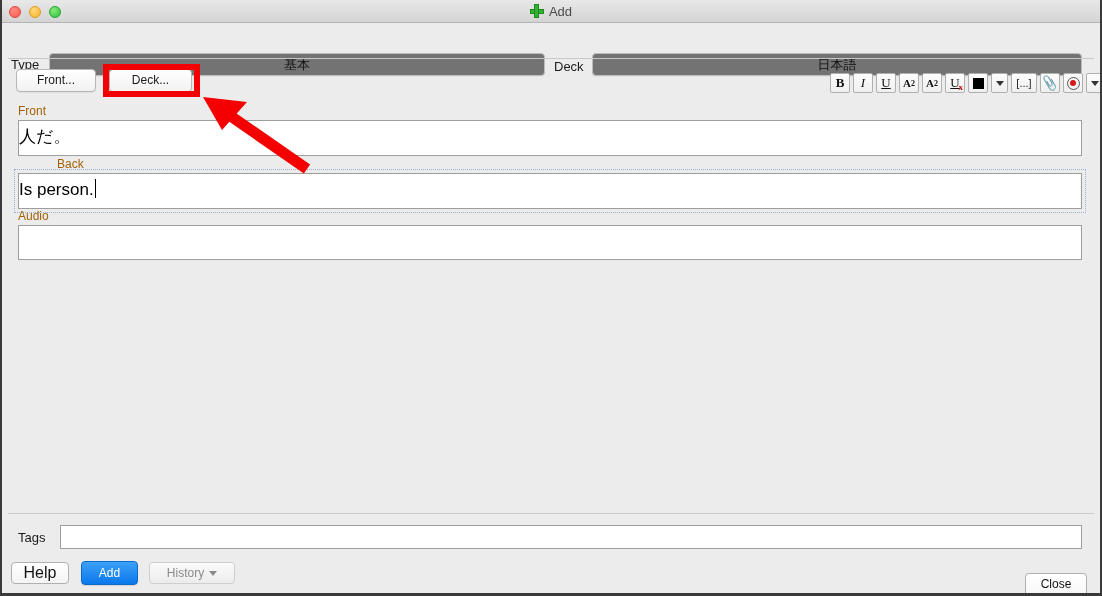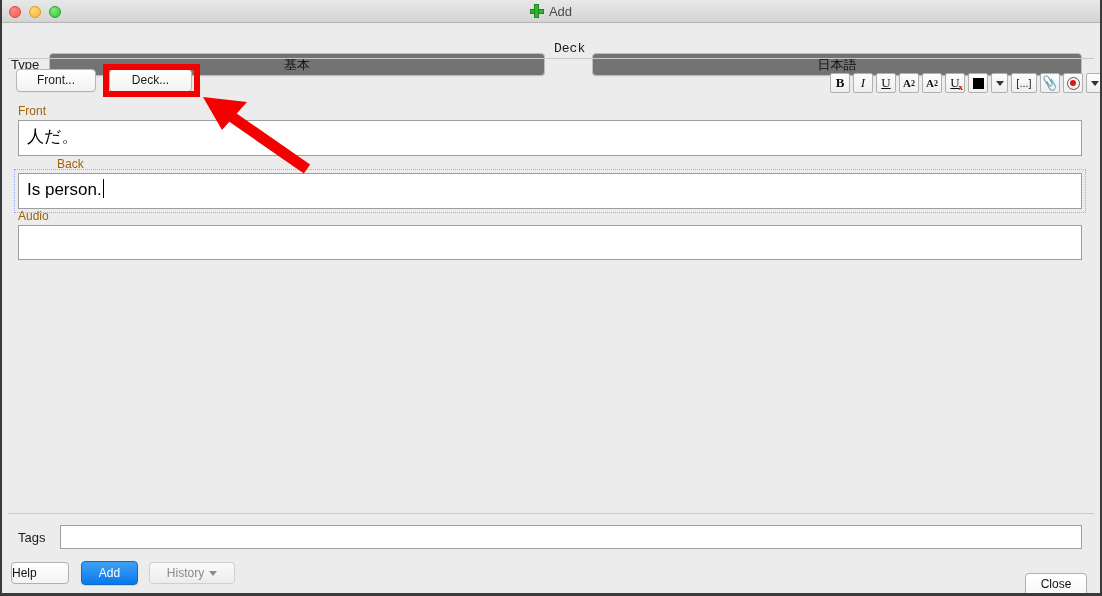--- a/index.html
+++ b/index.html
@@ -194,21 +194,21 @@
     font-size: 12px;
     color: #a16207;
   }
   .field-box {
     position: absolute;
     background: #ffffff;
     border: 1px solid #9e9e9e;
     box-sizing: border-box;
     font-size: 17px;
     color: #000;
-    padding: 3px 8px;
+    padding: 3px 0;
     line-height: 26px;
     overflow: hidden;
     white-space: nowrap;
   }
   .field-focuswrap {
     position: absolute;
     border: 1px dotted #9aaed6;
     box-sizing: border-box;
   }
   .caret {
@@ -226,22 +226,23 @@
     background: #ffffff;
     border: 1px solid #9e9e9e;
     box-sizing: border-box;
   }
   .btn-help {
     position: absolute;
     box-sizing: border-box;
     background: linear-gradient(to bottom, #ffffff 0%, #f4f4f4 100%);
     border: 1px solid #b0b0b0;
     border-radius: 4px;
-    font-size: 12px;
+    font-size: 16px;
     color: #111;
+    text-align: center;
     cursor: default;
   }
   .btn-add {
     position: absolute;
     box-sizing: border-box;
     background: linear-gradient(to bottom, #3ea1f7 0%, #0a78ec 100%);
     border: 1px solid #0a6ad0;
     border-radius: 4px;
     font-size: 12px;
     color: #ffffff;
@@ -322,21 +323,21 @@
     </div>
     <div class="title-center">
       <span class="plus-icon"></span><span>Add</span>
     </div>
   </div>
 
   <div class="topfields">
     <div class="lbl" style="left:11px; top:34px;">Type</div>
     <div class="combo" style="left:49px; top:30px; width:496px;">基本</div>
 
-    <div class="lbl" style="left:554px; top:18px;font-family:Liberation Mono, monospace;">Deck</div>
+    <div class="lbl" style="left:554px; top:36px;">Deck</div>
     <div class="combo" style="left:592px; top:30px; width:490px;">日本語</div>
   </div>
 
   <div class="sep" style="top:58px;"></div>
 
   <div class="btn" style="left:16px; top:69px; width:80px; height:23px; line-height:21px;">Front...</div>
   <div class="btn" style="left:109px; top:69px; width:83px; height:23px; line-height:21px;">Deck...</div>
 
   <div class="fmt-toolbar" style="left:830px; top:73px;">
     <div class="fmt-btn bold">

